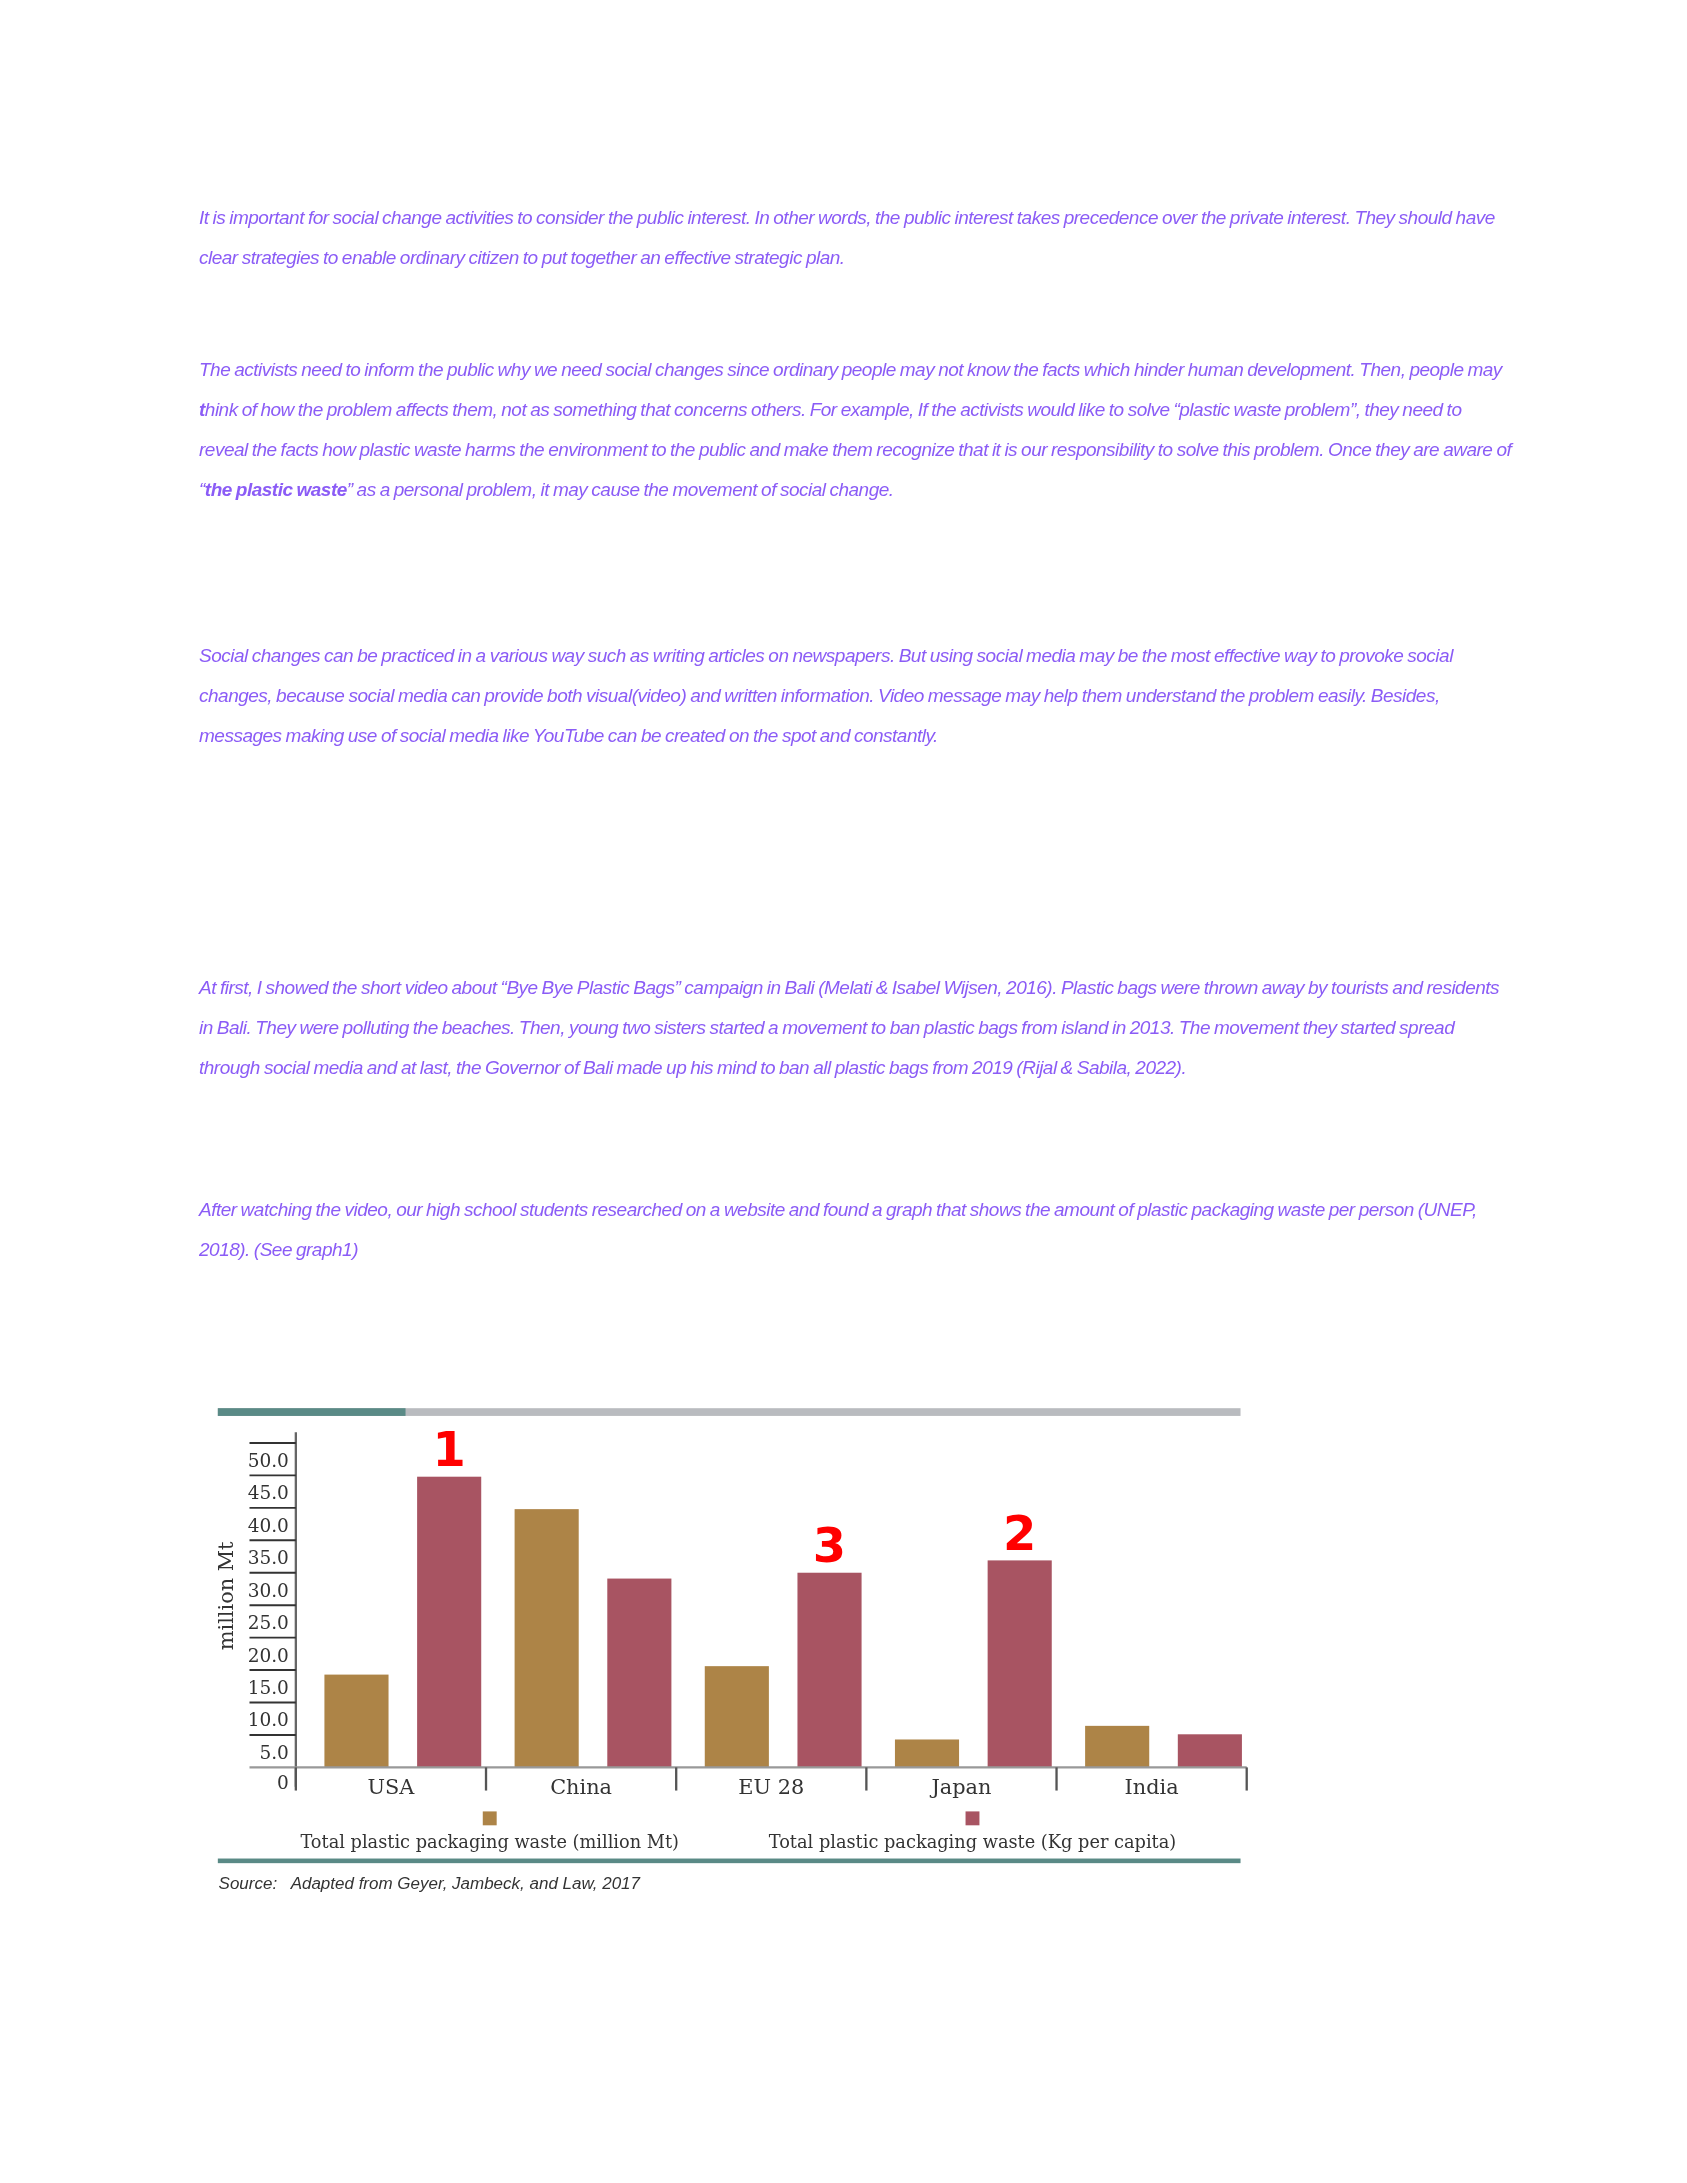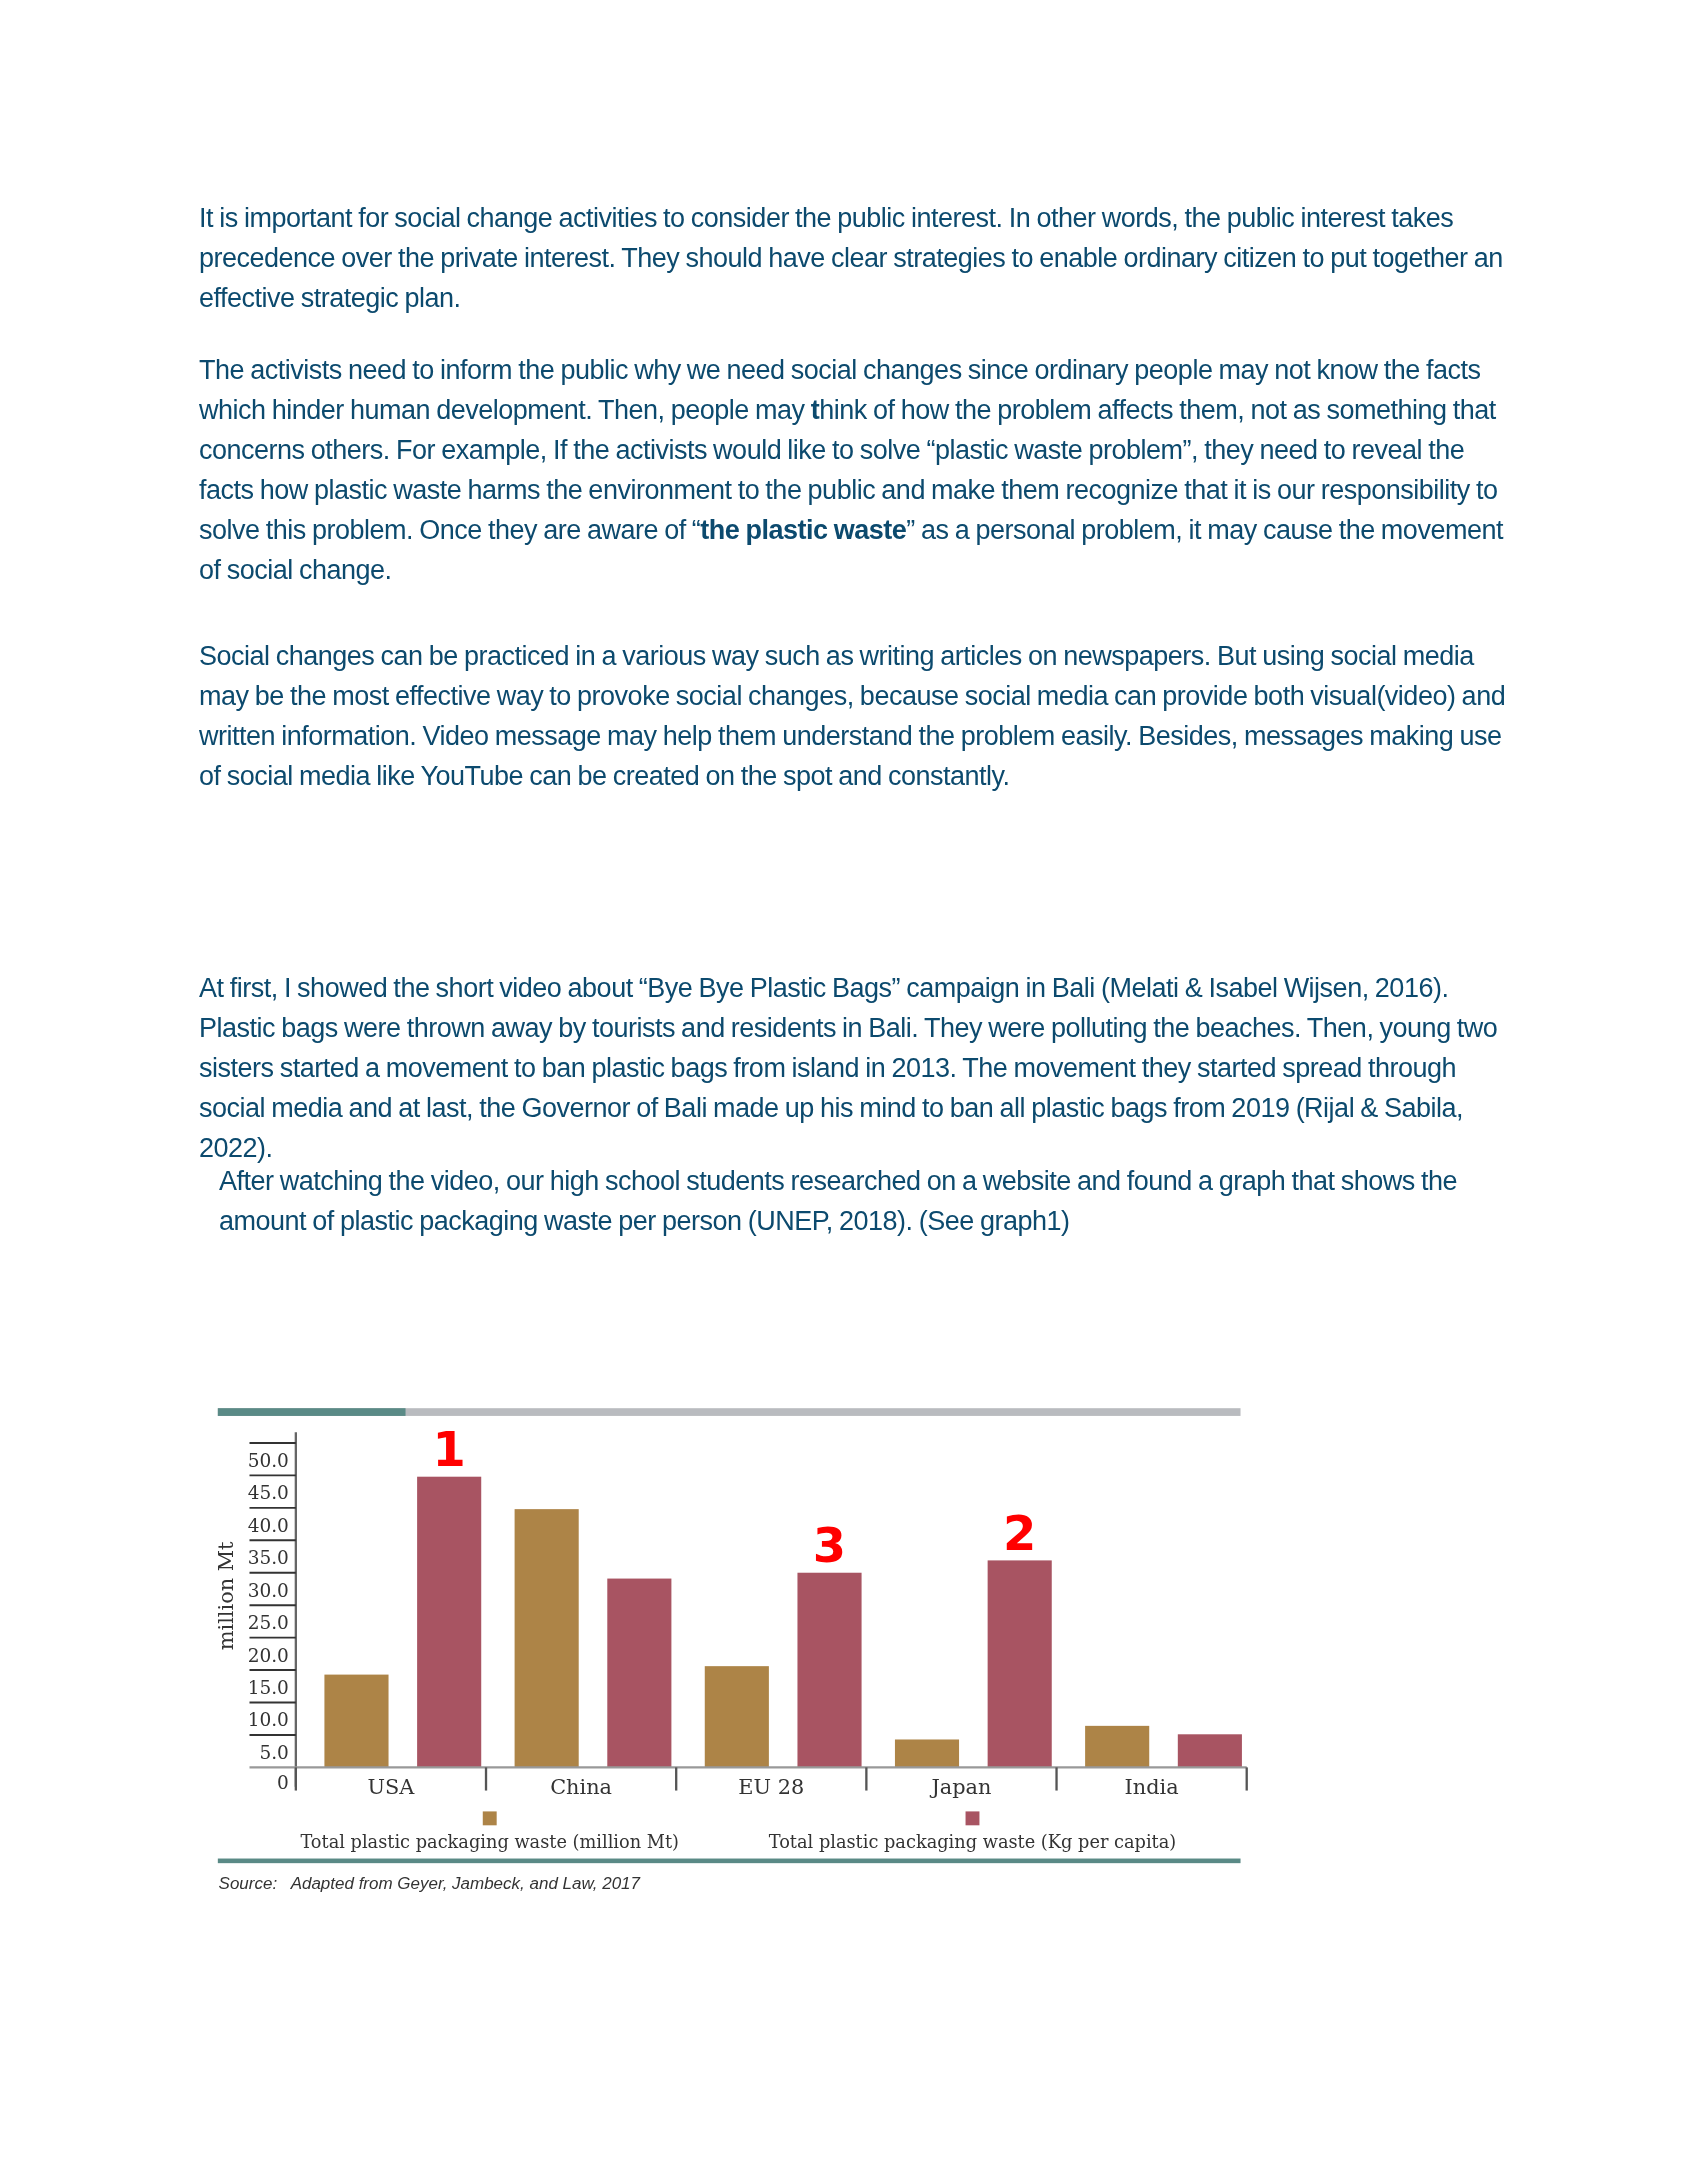--- a/index.html
+++ b/index.html
@@ -1,31 +1,32 @@
 <!DOCTYPE html>
 <html style="font-size:12.4px"><head>
 <meta charset="utf-8">
 <style>
   html, body { margin: 0; padding: 0; background: #ffffff; }
   body { width: 1687px; height: 2183px; position: relative; overflow: hidden; }
   .page { position: absolute; left: 0; top: 0; width: 1687px; height: 2183px; background: #fff; }
   .para {
     position: absolute; left: 199px; width: 1313px;
     font-family: "Liberation Sans", sans-serif;
-    font-size: 27px; line-height: 40px; color: #0c4a6e;
+    font-size: 19px; line-height: 40px; color: #8b5cf6;
     letter-spacing: -0.5px; word-spacing: -0.8px;
     margin: 0;
+    font-style: italic;
   }
   .para b { font-weight: bold; }
   #p1 { top: 198px; }
   #p2 { top: 350px; }
   #p3 { top: 636px; }
   #p4 { top: 909px; }
   #p5 { top: 968px; }
-  #p6 { top: 1161px; margin-left: 20px; }
+  #p6 { top: 1190px; }
   #p7 { top: 1336px; }
 
   .chart-wrap { position: absolute; left: 0; top: 0; width: 1687px; height: 2183px; pointer-events: none; }
   .chart-wrap svg { position: absolute; left: 0; top: 0; pointer-events: auto; }
   .ser { font-family: "DejaVu Serif", serif; }
   .src { font-family: "Liberation Sans", sans-serif; font-style: italic; }
 </style>
 </head>
 <body>
 

